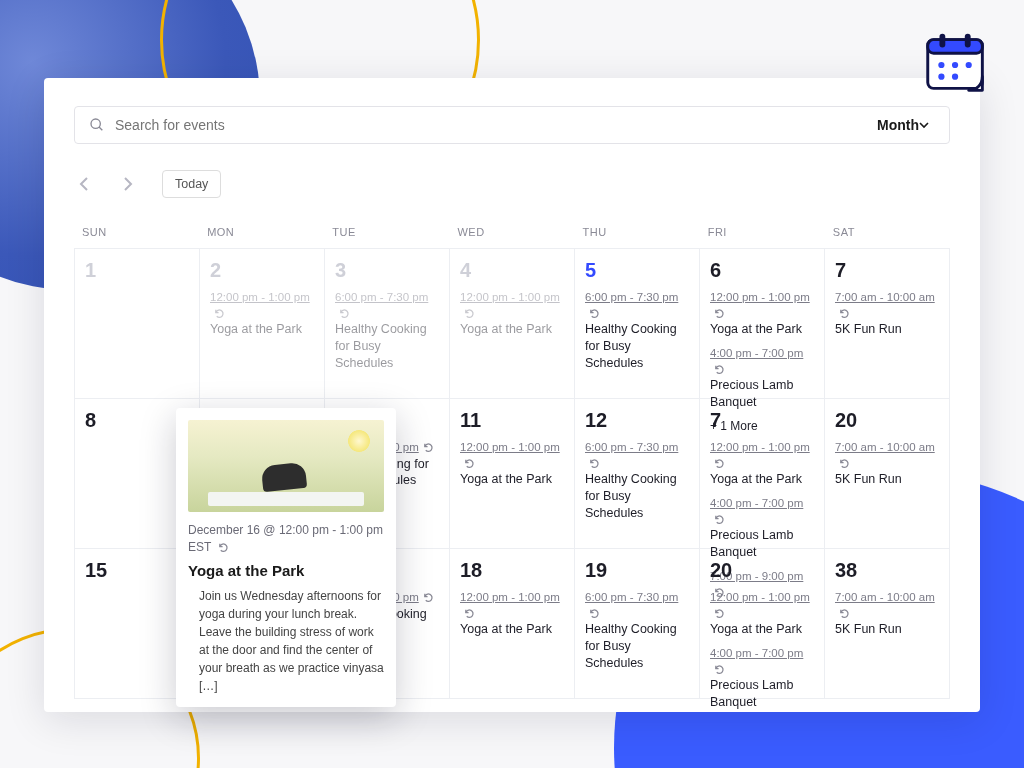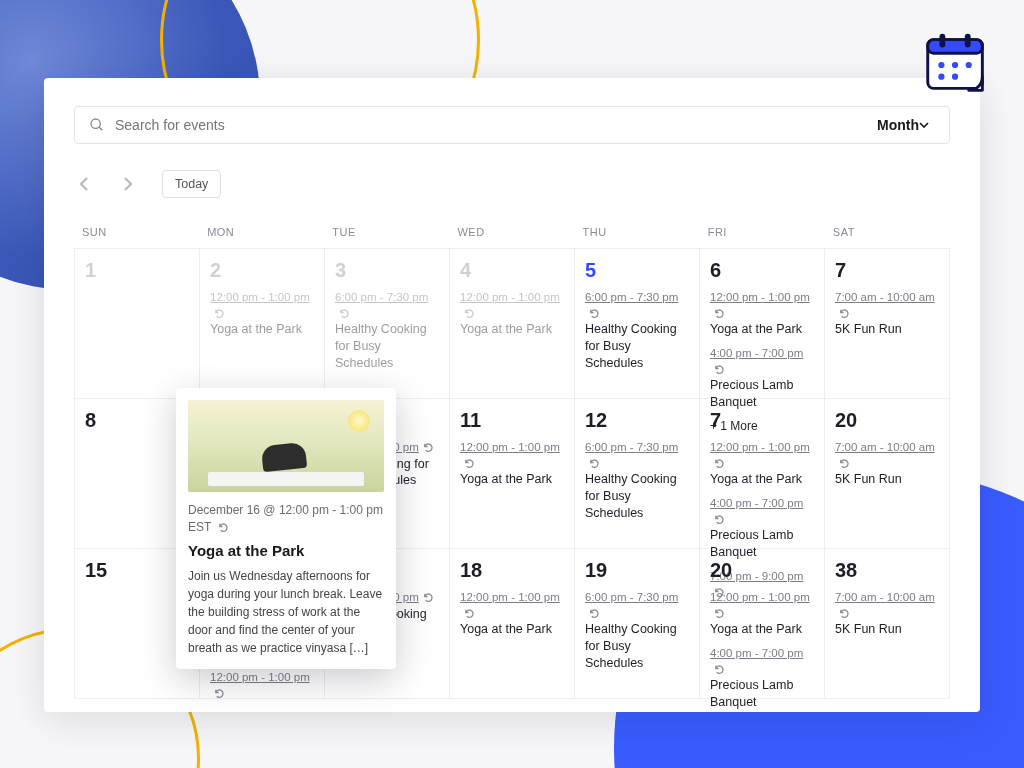--- a/index.html
+++ b/index.html
@@ -47,28 +47,28 @@
   .daynum.muted { color:#cfd0d8; }
   .daynum.active { color:#334aff; }
   .ev { margin-bottom:8px; line-height:1.35; }
   .ev.faded { opacity:.45; }
   .ev .t { color:#7c7c88; font-size:11.5px;text-decoration:underline; }
   .ev .ttl { color:#1d1d27; font-size:12.5px; }
   .recur { display:inline-block; vertical-align:middle; margin-left:4px; }
   .more { font-size:12px; color:#1d1d27; margin-top:2px; }
 
   
-  .popover { position:absolute; z-index:5; width:220px; background:#fff; border-radius:4px; box-shadow:0 10px 36px rgba(20,20,40,.22); padding:12px; left:176px; top:388px; font-size:12.5px; }
+  .popover { position:absolute; z-index:5; width:220px; background:#fff; border-radius:4px; box-shadow:0 10px 36px rgba(20,20,40,.22); padding:12px; left:176px; top:408px; font-size:12.5px; }
   .popover .thumb { width:100%; height:92px; border-radius:2px; background: linear-gradient(180deg,#f6f2d2 0%,#e5e9c2 40%,#c8d49c 100%); position:relative; overflow:hidden; margin-bottom:10px; }
   .thumb::before{content:"";position:absolute;left:38%;top:48%;width:44px;height:26px;background:#2d2d2d;border-radius:14px 14px 4px 4px;transform:rotate(-6deg);}
   .thumb::after{content:"";position:absolute;left:10%;bottom:6px;width:80%;height:14px;background:#f3f5f2;border-radius:2px;}
   .thumb .sun{position:absolute;right:14px;top:10px;width:22px;height:22px;border-radius:50%;background:radial-gradient(circle,#fff8d0,#f5e77a 70%,transparent 72%);}
   .popover .meta { color:#6a6a76; font-size:12px; margin-bottom:6px; line-height:1.4; }
   .popover .pt { font-size:15px; font-weight:700; color:#1a1a1a; margin:6px 0 8px; }
-  .popover .desc { font-size:12px; color:#444; line-height:1.5; }
+  .popover .desc { font-size:12px; color:#444; line-height:1.5;margin-left:11px; }
 
   svg { display:block; }
 </style>
 </head>
 <body>
 
 <div class="bg">
   <div class="blob-tl"></div>
   <div class="blob-br"></div>
   <div class="ring-tl"></div>

